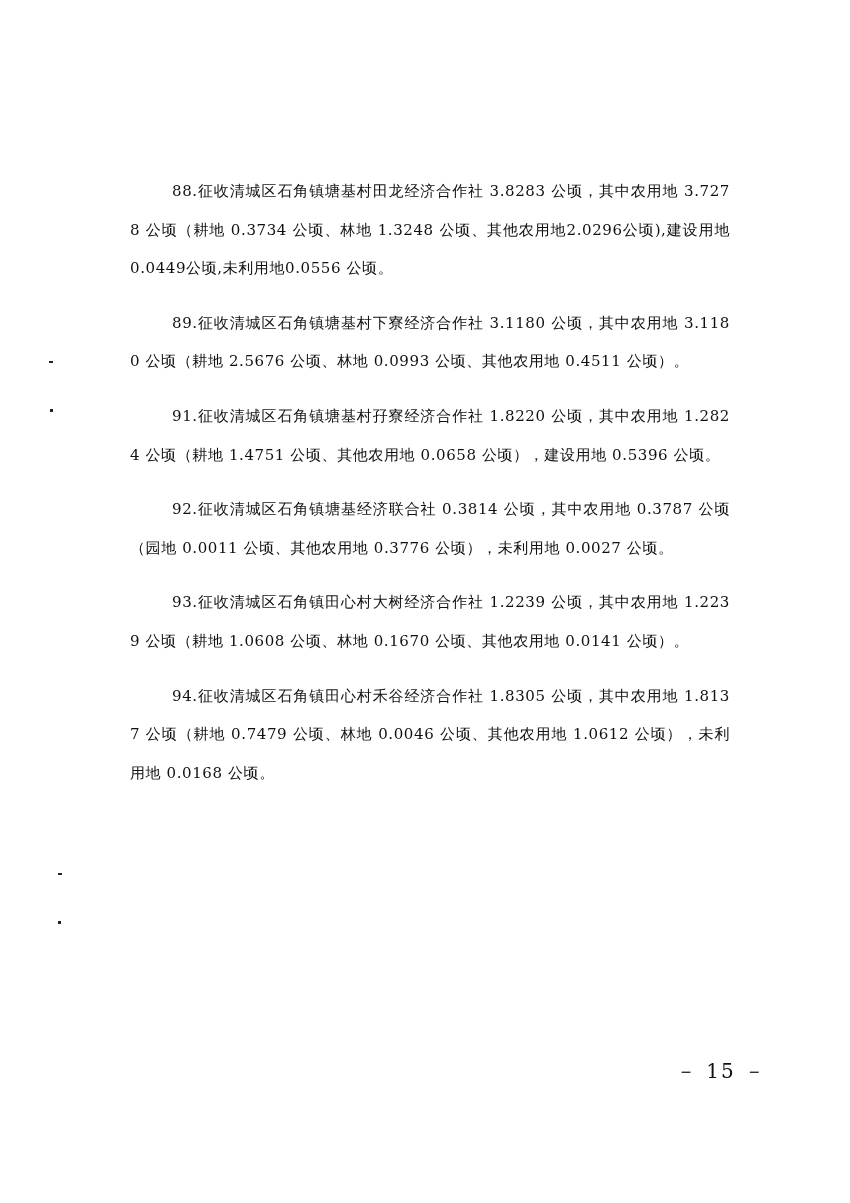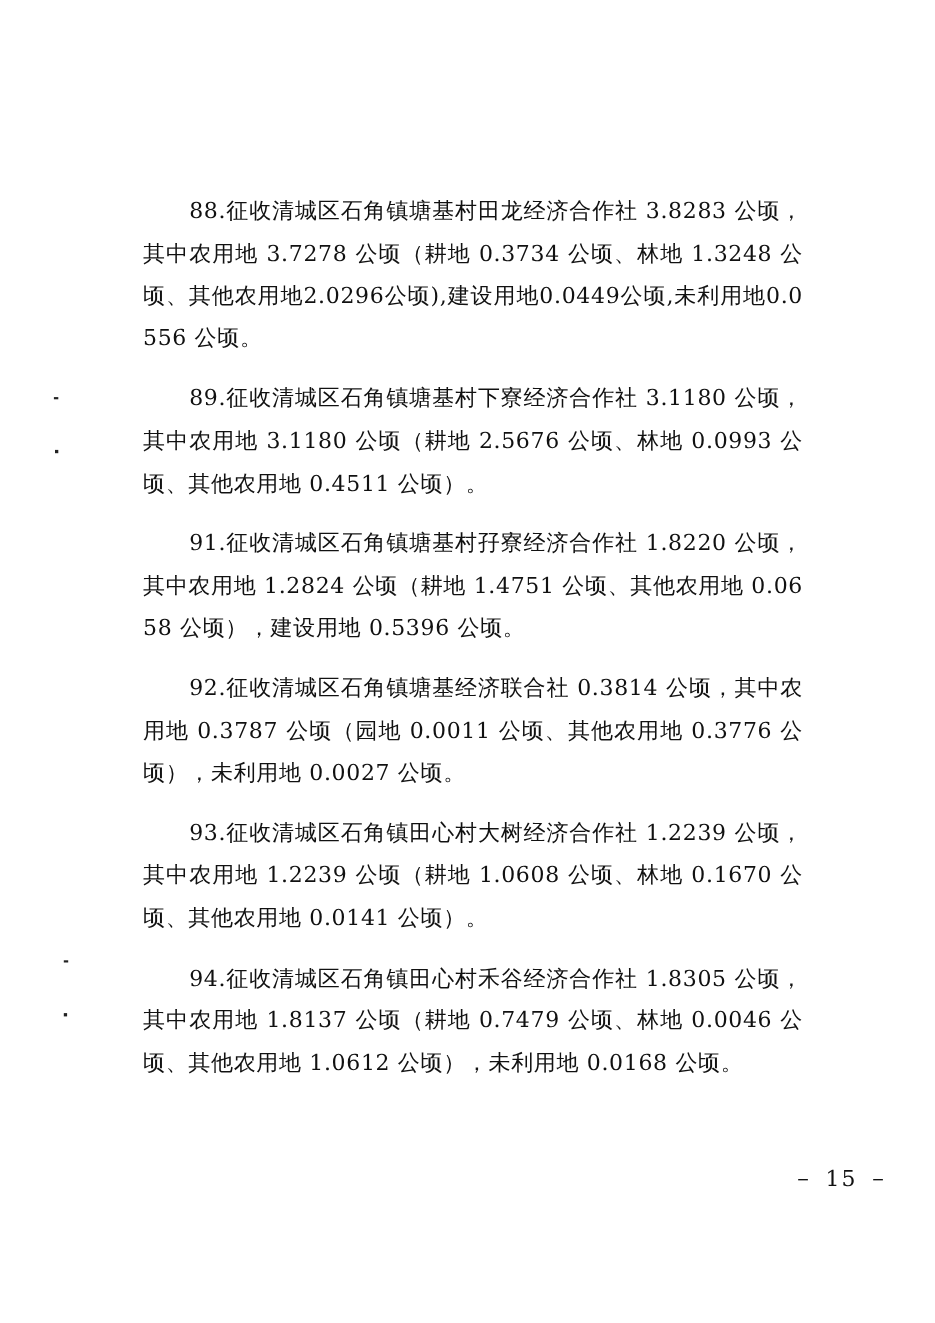--- a/index.html
+++ b/index.html
@@ -21,38 +21,37 @@
       width: 850px; height: 1203px;
     }
     .content {
       position: absolute;
       left: 130px;
       top: 172px;
       width: 600px;
     }
     .para {
       margin: 0;
-      font-size: 20px;
+      font-size: 15px;
       line-height: 38.6px;
       text-indent: 42px;
       text-align: justify;
       letter-spacing: 0.6px;
       word-break: break-all;
     }
     .para + .para {
       margin-top: 16px;
     }
     .page-number {
       position: absolute;
       left: 676px;
       top: 1058px;
       font-size: 20px;
       font-family: "DejaVu Serif", serif;
       letter-spacing: 2px;
-      margin-left: 44px;
     }
     .mark {
       position: absolute;
       background: #222;
     }
   </style>
 </head>
 <body>
 
 <div class="page">

